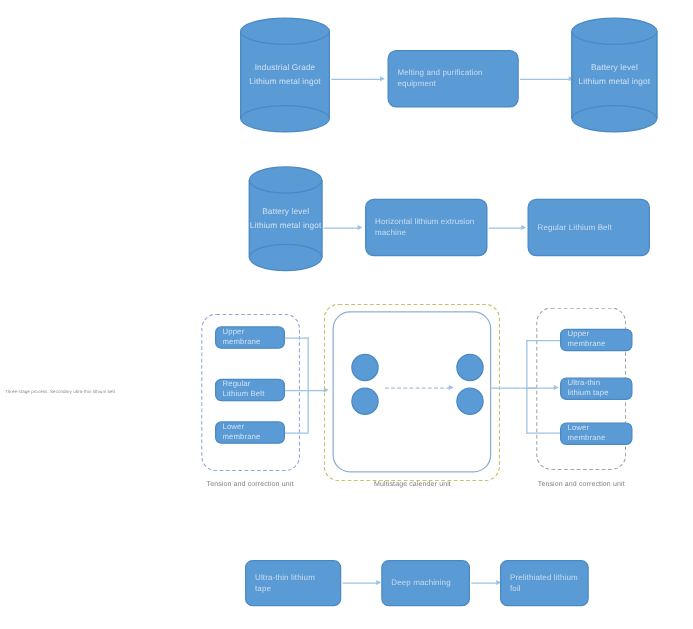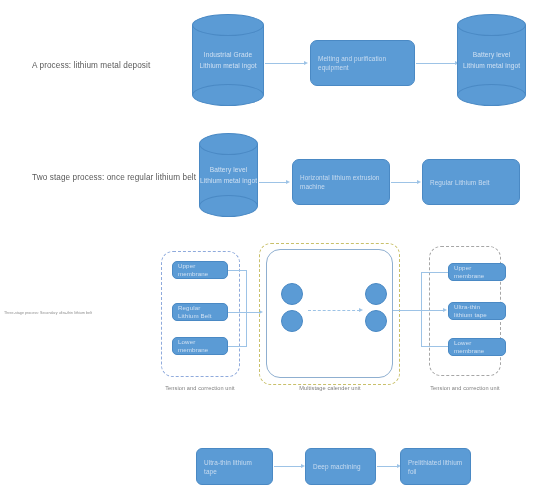--- a/index.html
+++ b/index.html
@@ -169,21 +169,20 @@
     box-sizing: border-box;
     letter-spacing: 0.1px;
     z-index: 2;
   }
 </style>
 </head>
 <body>
 
 <div id="canvas">
 
-  <div class="row-label" style="left:32px; top:60px; width:160px;">A process: lithium metal deposit</div>
 
   <div class="cyl" style="left:192px; top:14px; width:72px; height:92px;">
     <div class="body"></div>
     <div class="bottom"></div>
     <div class="top"></div>
     <div class="cyl-label">
       <div>Industrial Grade</div>
       <div>Lithium metal ingot</div>
     </div>
   </div>
@@ -199,21 +198,20 @@
   <div class="cyl" style="left:457px; top:14px; width:69px; height:92px;">
     <div class="body"></div>
     <div class="bottom"></div>
     <div class="top"></div>
     <div class="cyl-label">
       <div>Battery level</div>
       <div>Lithium metal ingot</div>
     </div>
   </div>
 
-  <div class="row-label" style="left:32px; top:172px; width:165px;">Two stage process: once regular lithium belt</div>
 
   <div class="cyl" style="left:199px; top:133px; width:59px; height:84px;">
     <div class="body"></div>
     <div class="bottom"></div>
     <div class="top"></div>
     <div class="cyl-label">
       <div>Battery level</div>
       <div>Lithium metal ingot</div>
     </div>
   </div>

